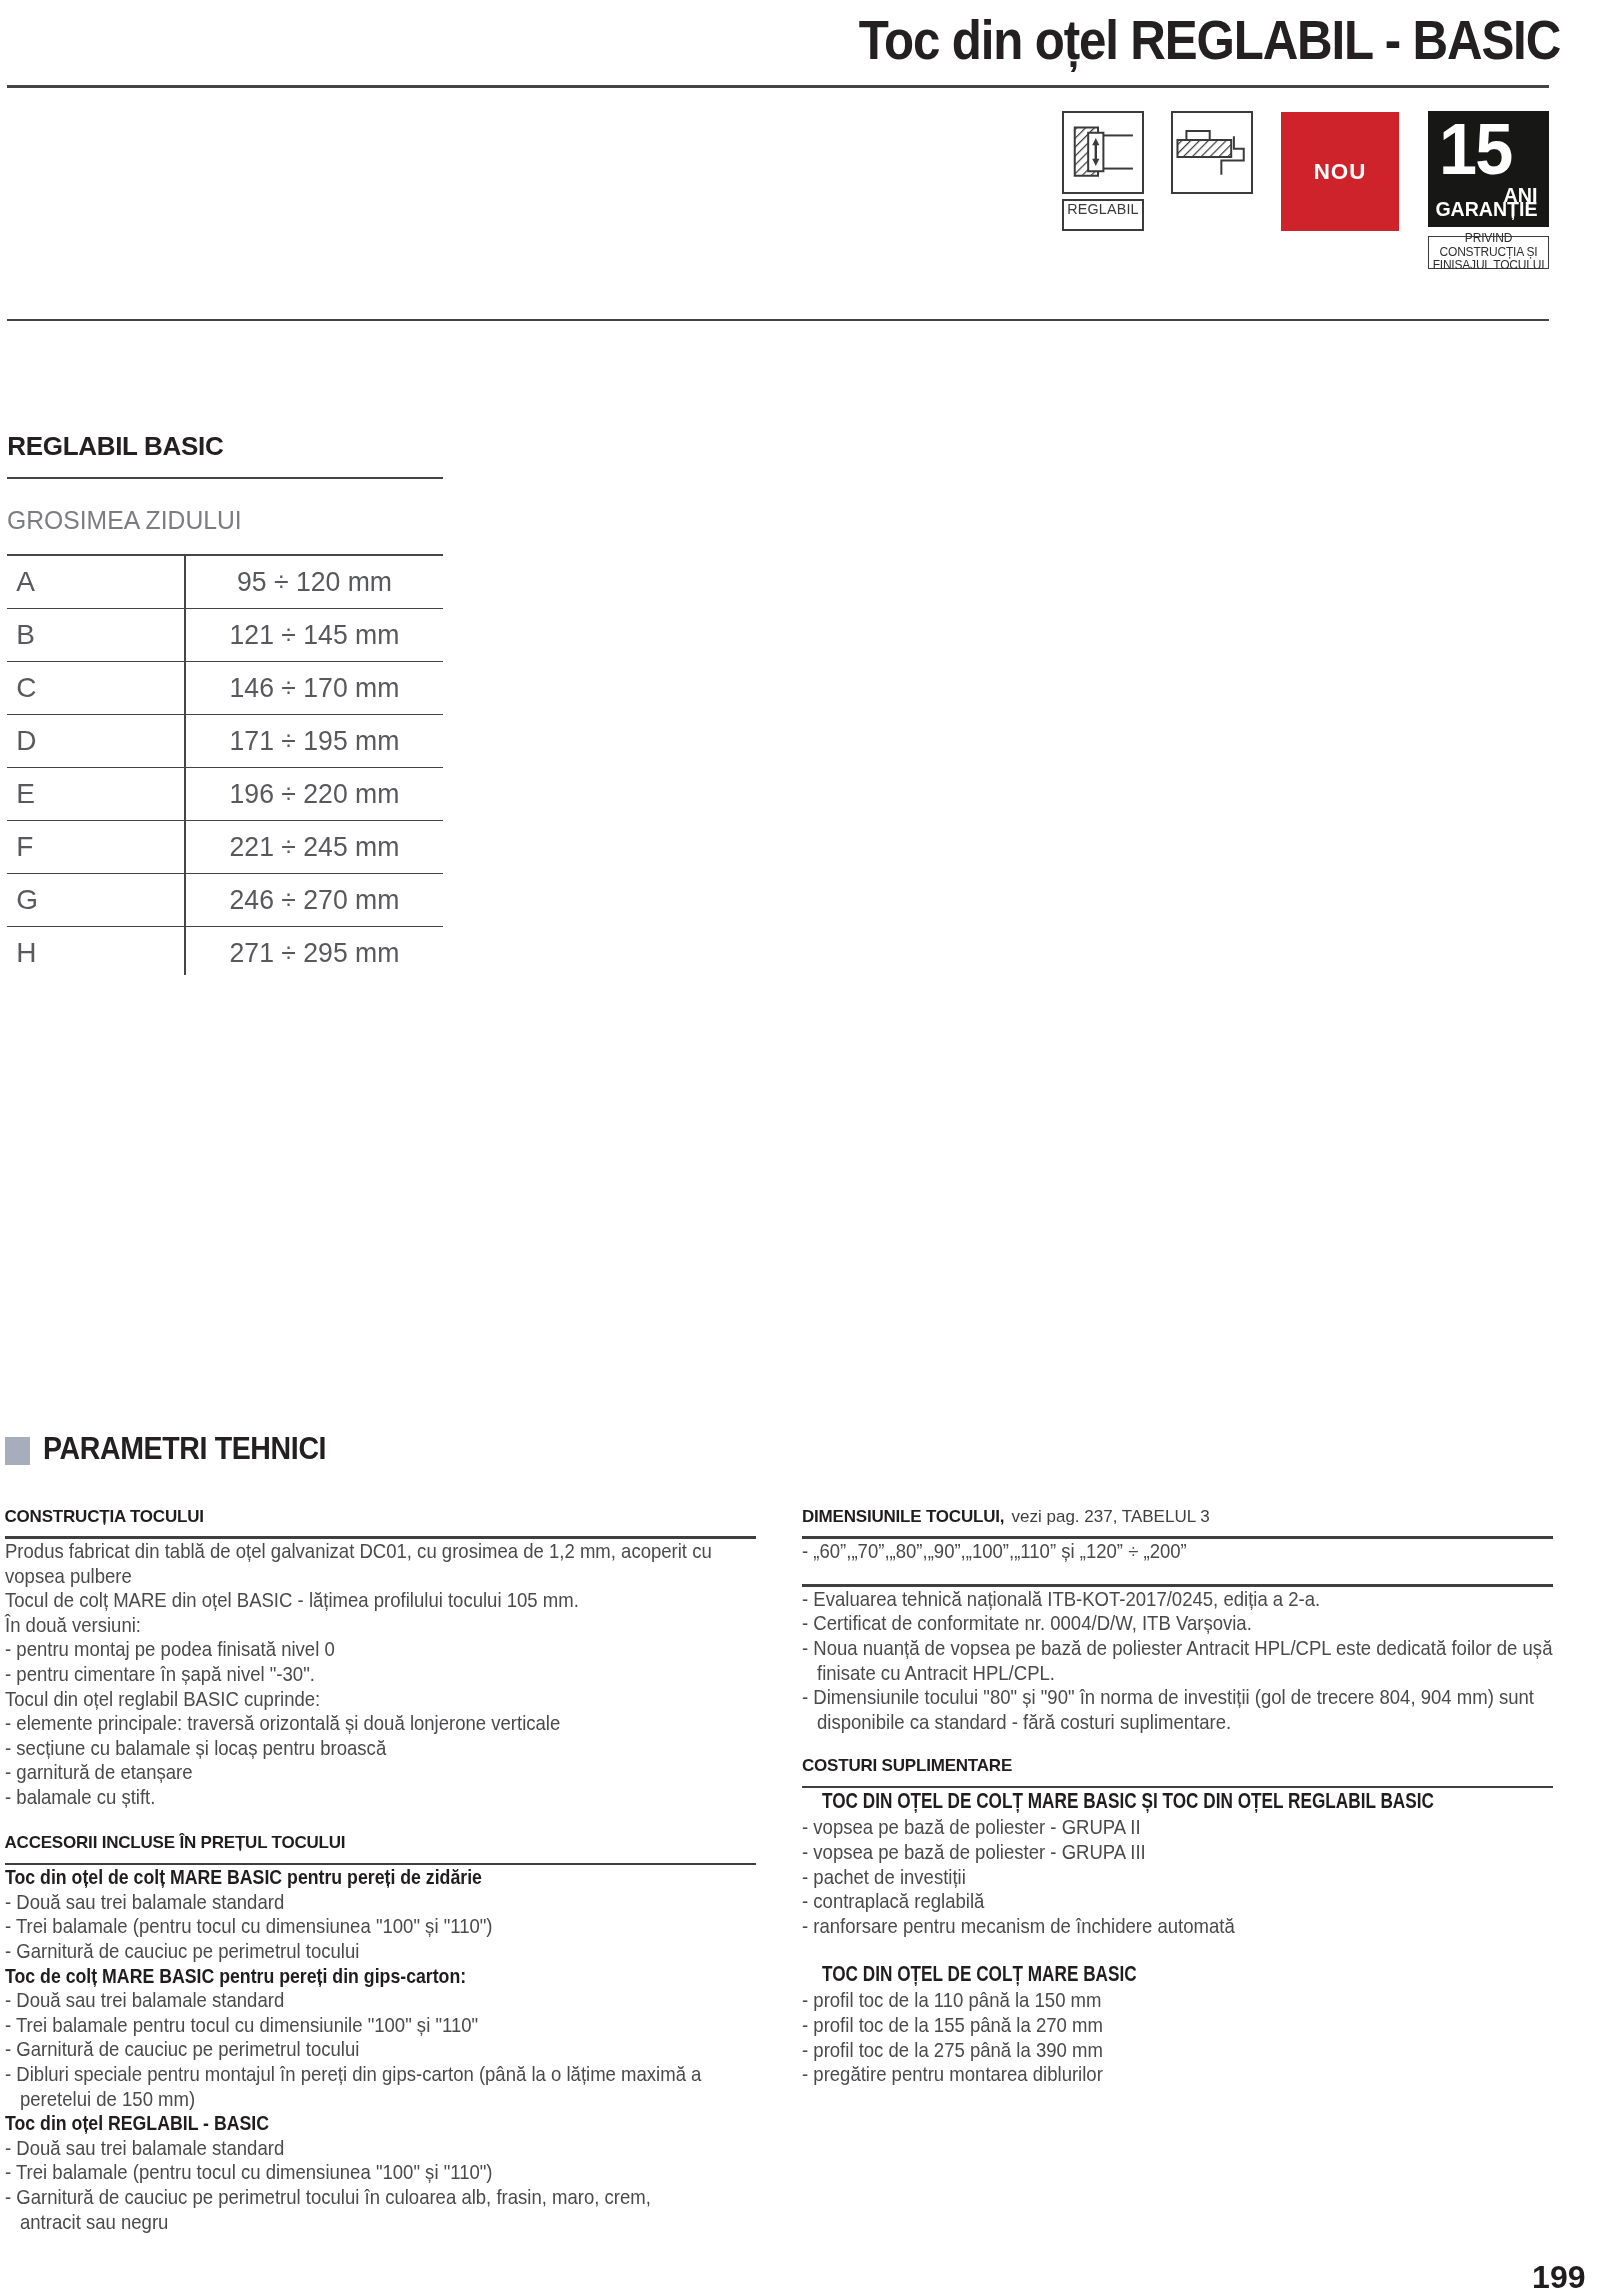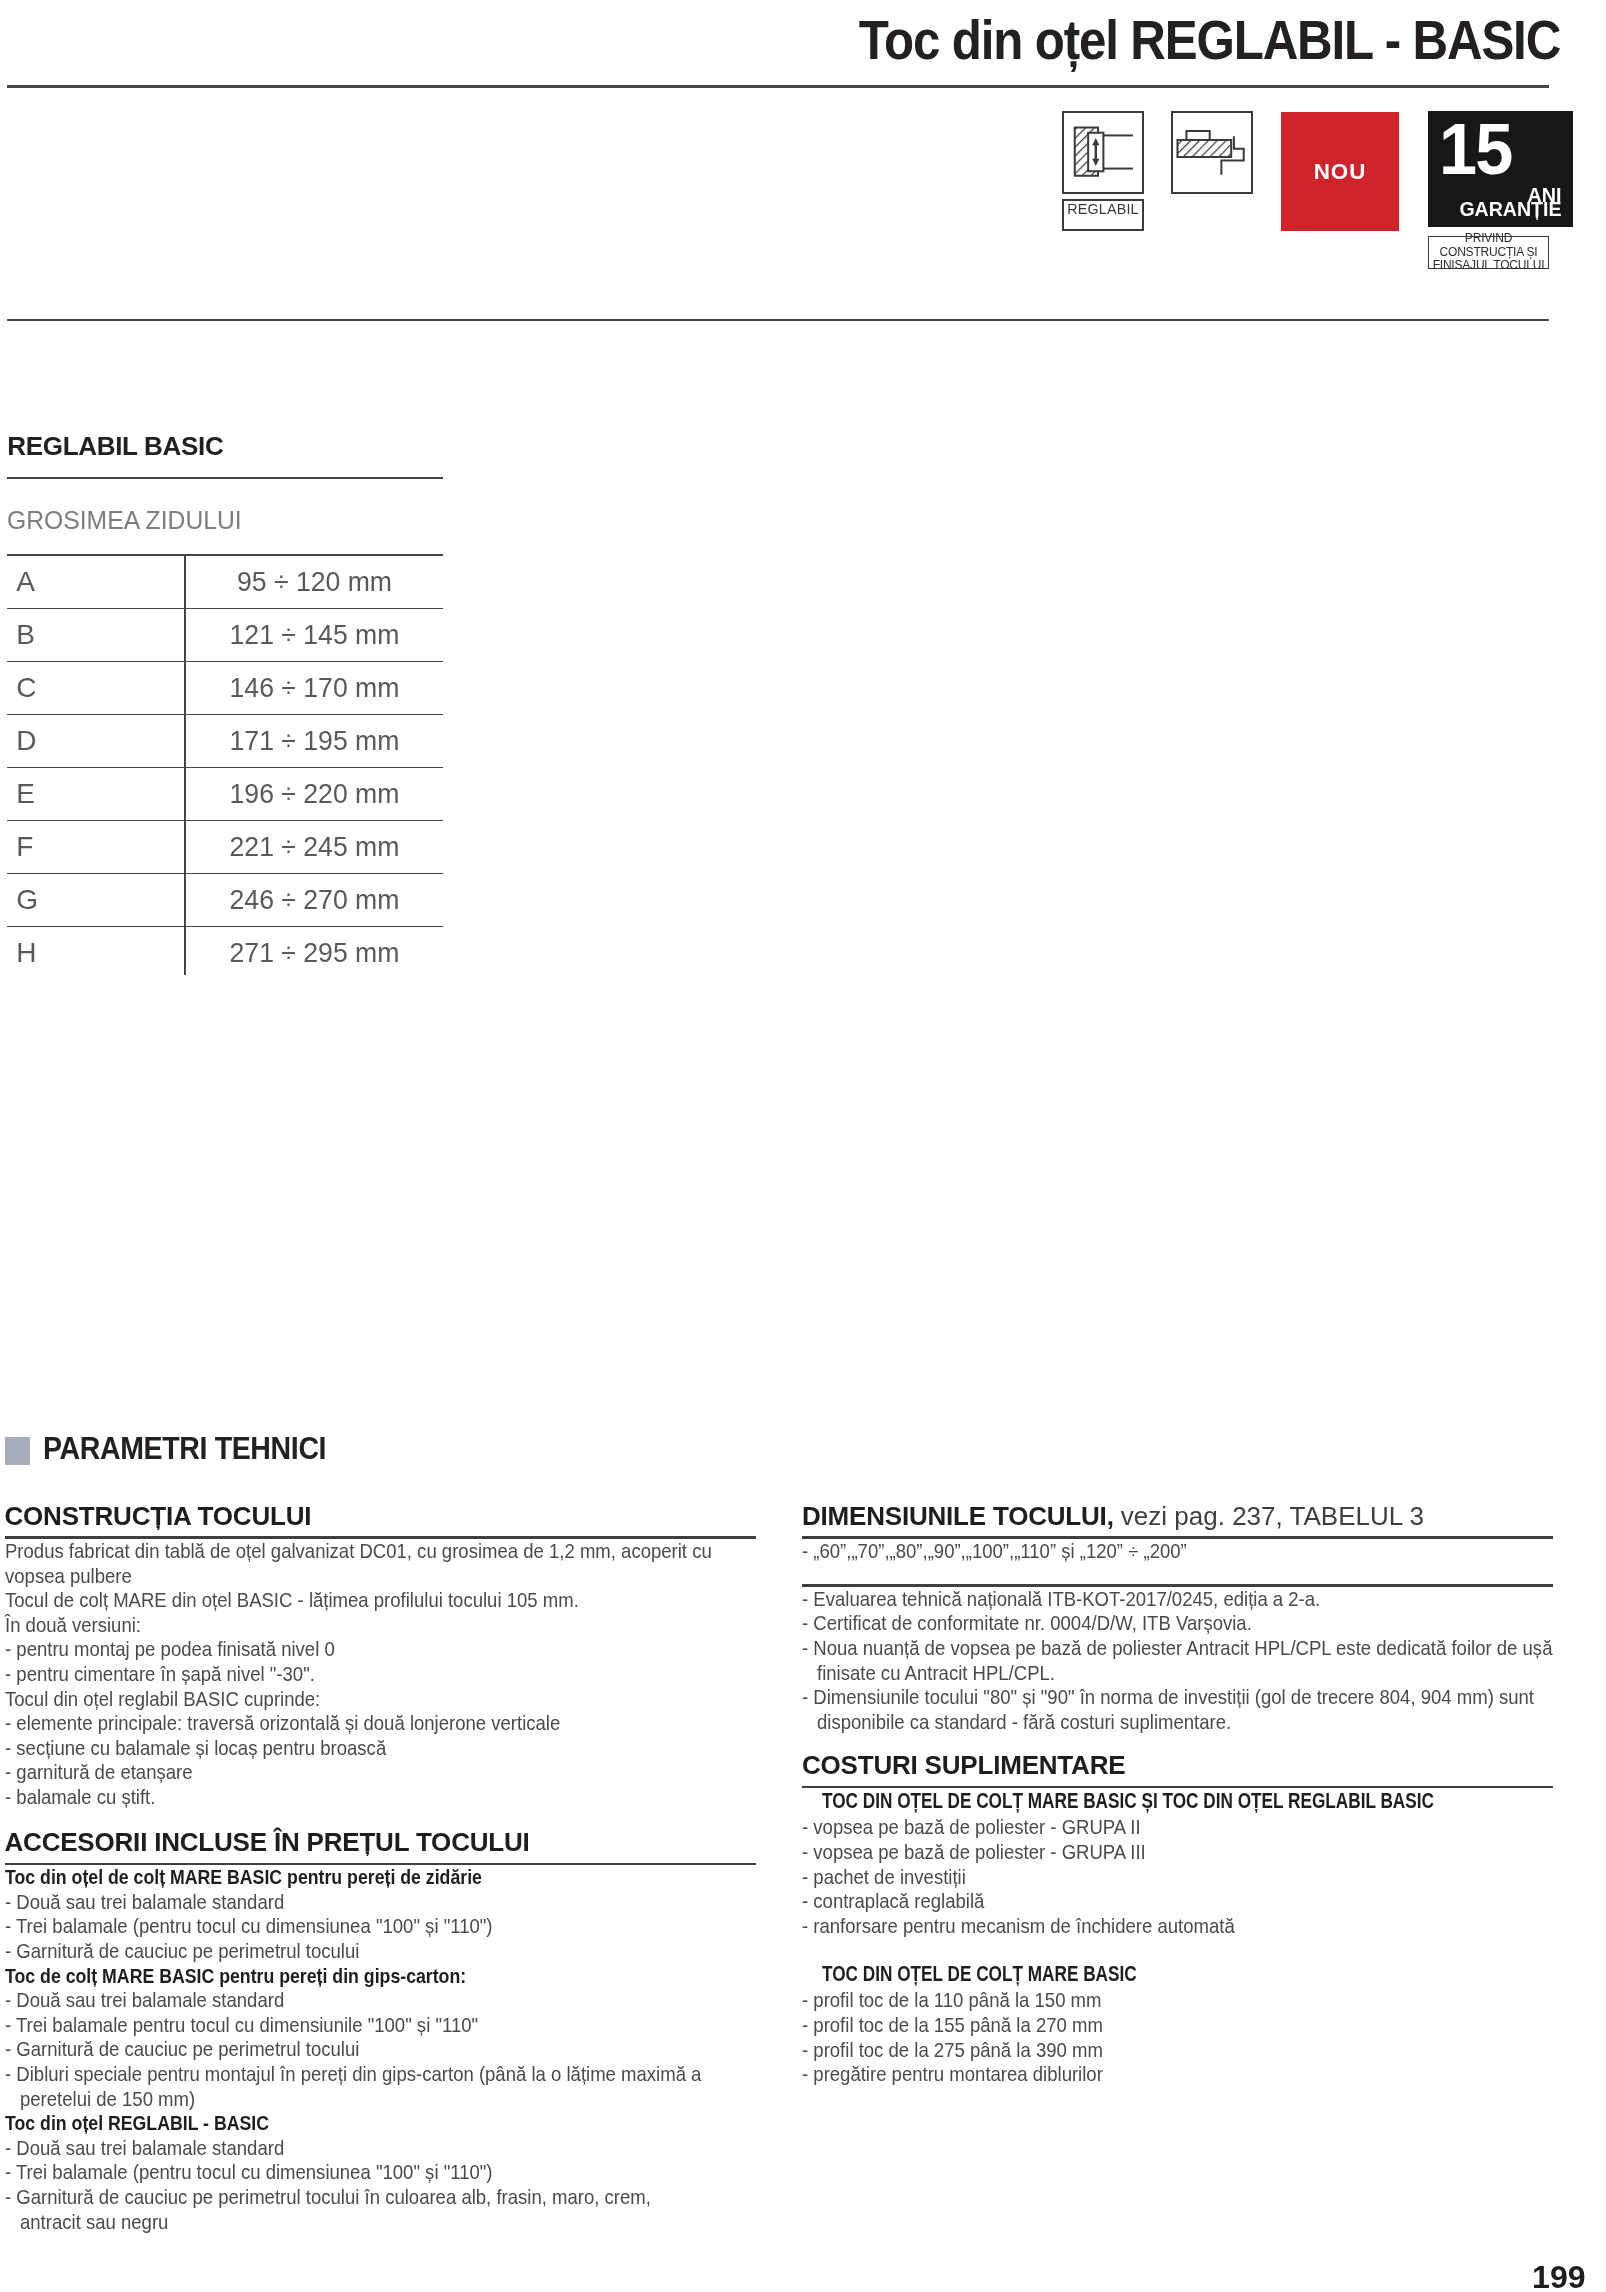--- a/index.html
+++ b/index.html
@@ -26,21 +26,21 @@
   .reglabel {
     left:1062px; top:199px; width:82px; height:32px; border:2.7px solid #3b3b3c;
     box-sizing:border-box; display:flex; align-items:flex-start; justify-content:center;
     font-size:14.3px; color:#39393a; letter-spacing:0.2px;
   }
   .nou {
     left:1281px; top:112px; width:118px; height:119px; background:#cf232b;
     color:#fff; display:flex; align-items:center; justify-content:center;
     font-weight:700; font-size:22.4px; letter-spacing:0.9px;
   }
-  .badge15 { left:1428px; top:111px; width:121px; height:116px; background:#171716; color:#fff;padding-left:24px; }
+  .badge15 { left:1428px; top:111px; width:121px; height:116px; background:#171716; color:#fff; }
   .y15 {
     position:absolute; top:1.8px; left:10.7px; font-size:72px; font-weight:700;
     letter-spacing:-1.8px; transform:scaleX(0.95); transform-origin:0 0; line-height:1;
   }
   .ani { position:absolute; top:73px; right:11.6px; font-size:19.7px; font-weight:700; }
   .gar {
     position:absolute; bottom:6.3px; right:11.6px; font-size:20.6px; font-weight:700;
     white-space:nowrap; transform:scaleX(0.95); transform-origin:100% 50%;
   }
   .privind {
@@ -67,21 +67,21 @@
   .psq { left:4.5px; top:1437px; width:25px; height:28px; background:#a7adba; }
   .ptitle {
     left:43px; top:1431px; font-size:31px; font-weight:700; color:#242021;
     letter-spacing:-0.4px; white-space:nowrap; transform:scaleX(0.92); transform-origin:0 0;
   }
 
   
   .col { position:absolute; top:1503px; }
   .col-left  { left:4.5px;  width:751px; }
   .col-right { left:802px; width:751px; }
-  .sechead { font-size:26px; font-weight:700; color:#201d1e; letter-spacing:-0.2px;
+  .sechead { font-size:17px; font-weight:700; color:#201d1e; letter-spacing:-0.2px;
              line-height:27px; white-space:nowrap; }
   .sechead .rest { font-weight:400; color:#3f3f41; margin-left:7.2px; letter-spacing:0; }
   .secrule { height:2.7px; background:#3f3f40; margin-top:6.3px; }
   .body { margin-top:0; }
   .ln { font-size:20.6px; line-height:24.6px; color:#4a4a4c; white-space:nowrap;
         transform:scaleX(0.9); transform-origin:0 50%; }
   .lnb { font-weight:700; color:#201d1e; transform:scaleX(0.86); }
   .ind { margin-left:15px; }
   .gap16 { height:14.3px; } .gap20 { height:18px; } .gap22 { height:19.7px; } .gap26 { height:23px; }
   .ghead { font-size:21.5px; font-weight:700; color:#201d1e; line-height:27px; margin-left:19.7px;

